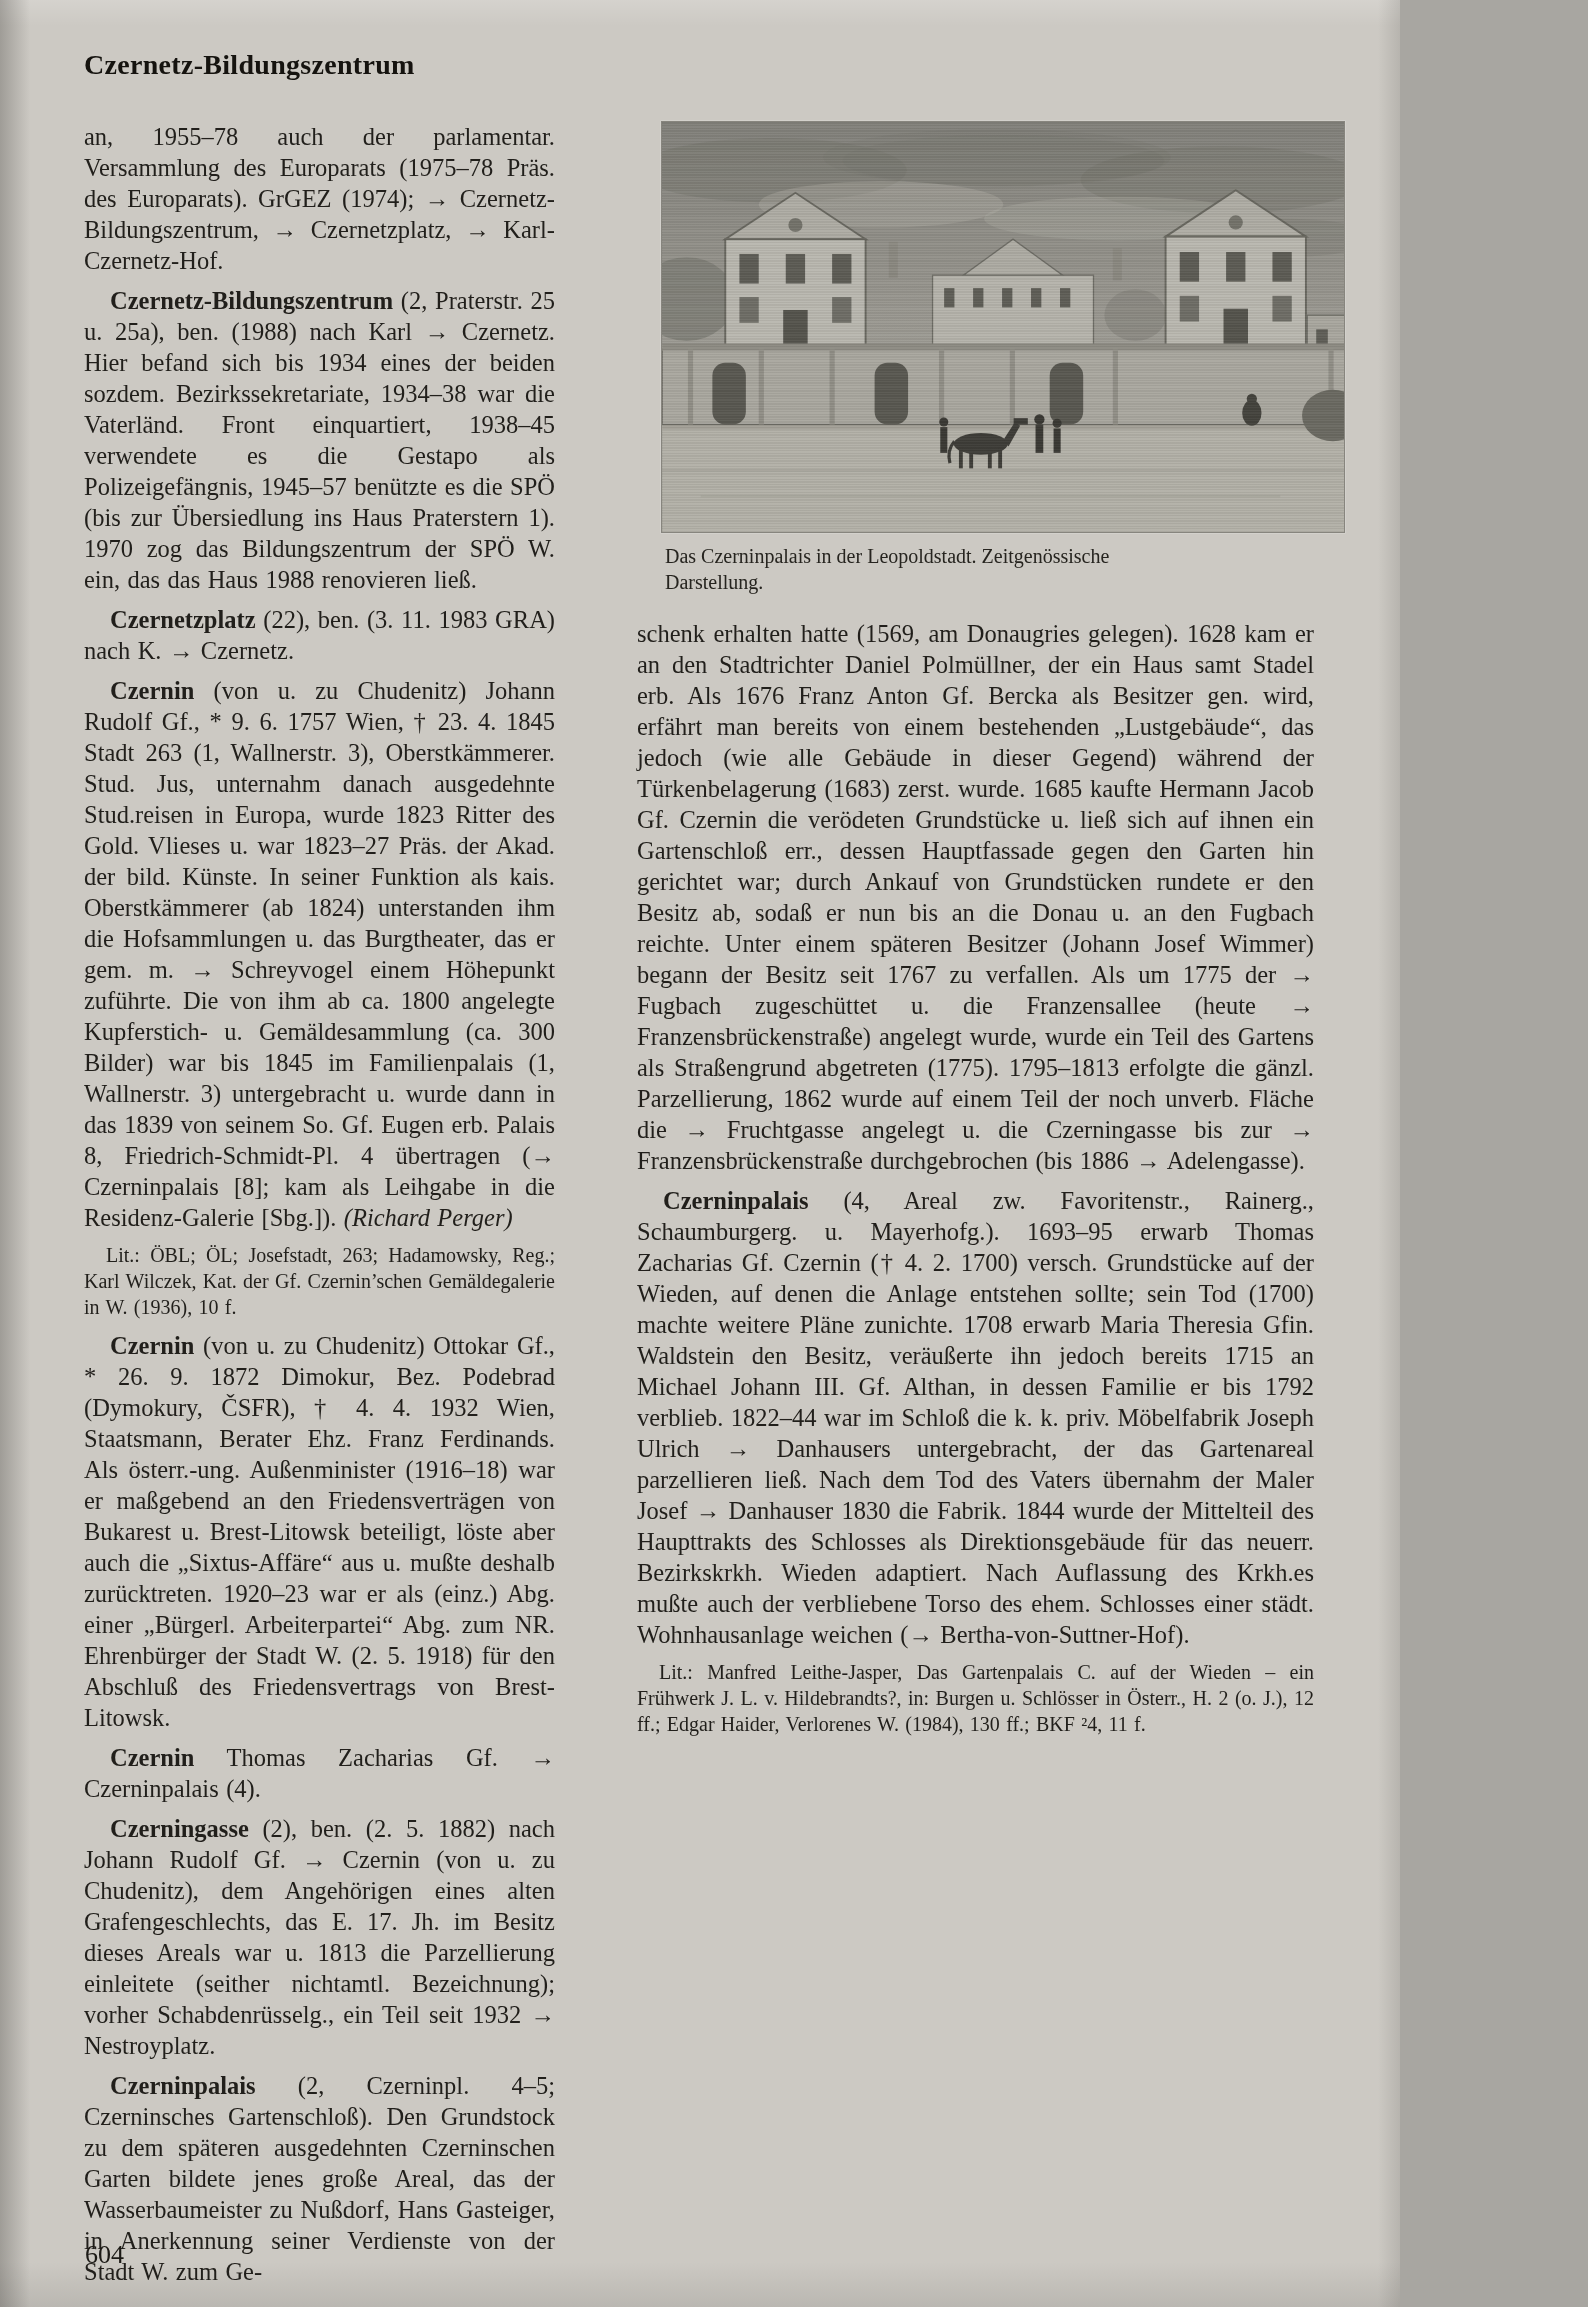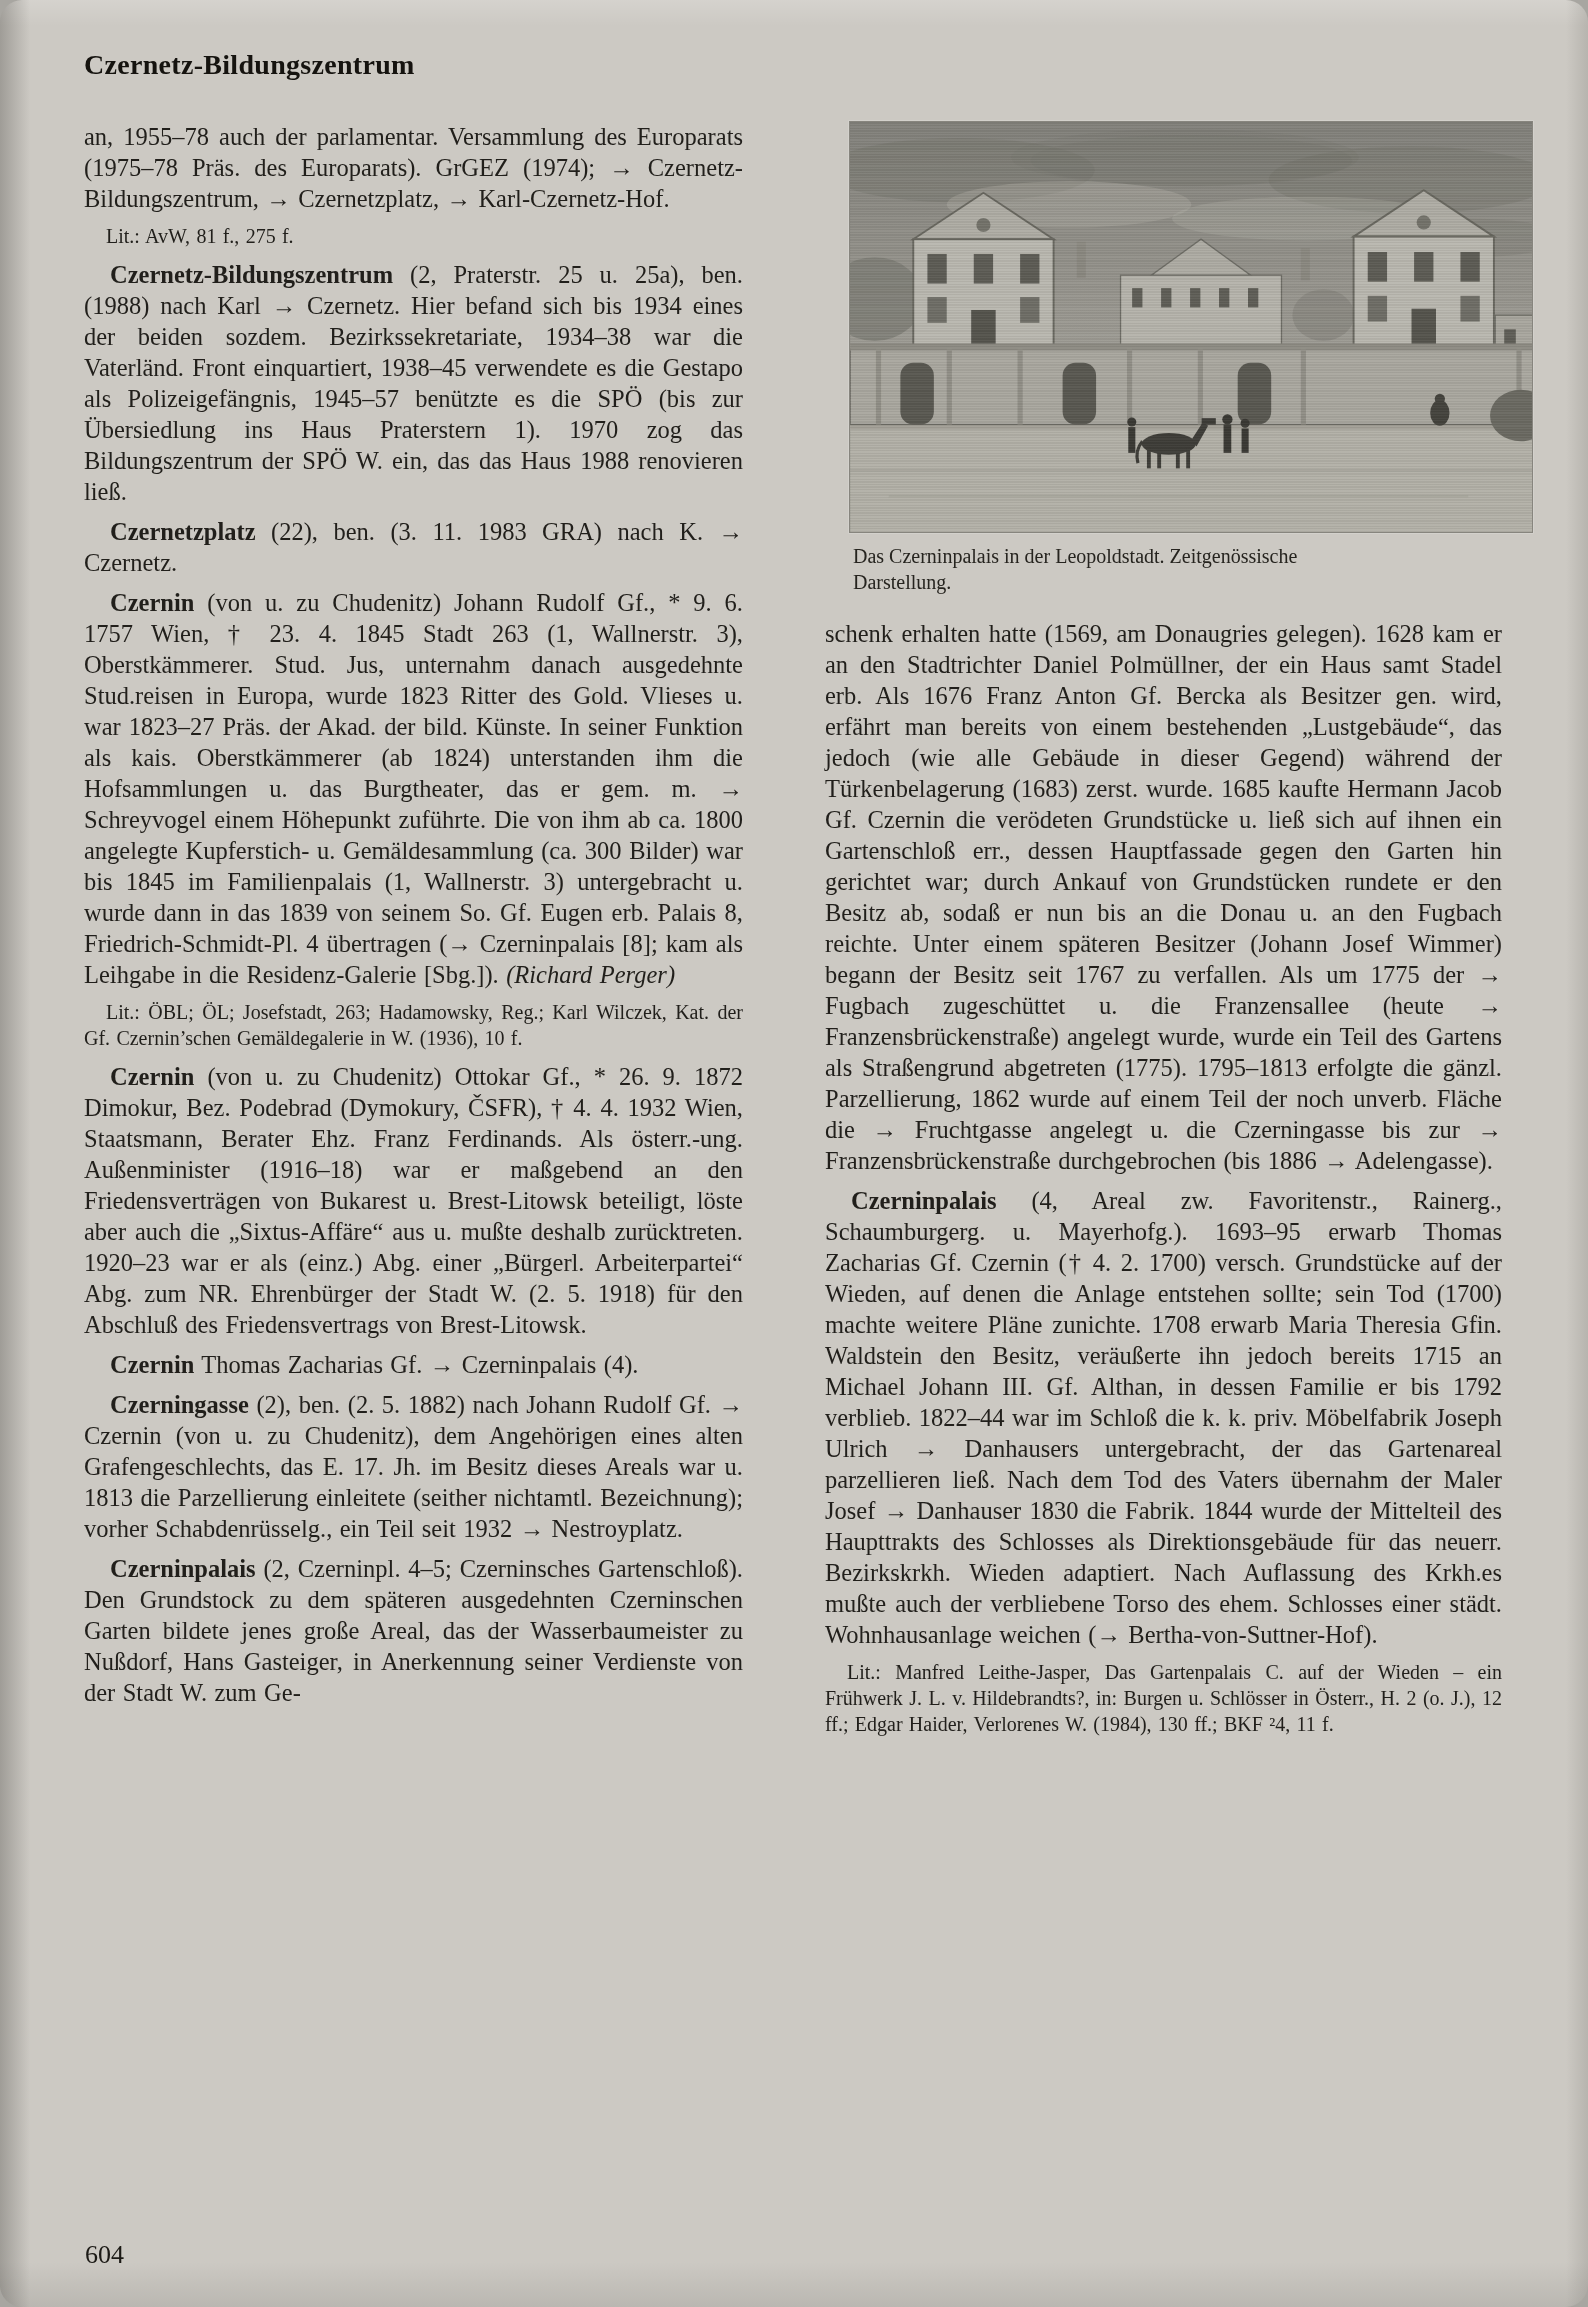--- a/index.html
+++ b/index.html
@@ -4,32 +4,31 @@
 <style>
   * { box-sizing: border-box; }
   html, body { margin: 0; padding: 0; }
   body {
     width: 1588px;
     background: #a8a6a1;
     font-family: "Liberation Serif", "DejaVu Serif", serif;
   }
   .page {
     position: relative;
-    width: 1588px;
+    width: 1400px;
     height: 2307px;
     color: #211f1b;
     background:
       linear-gradient(90deg, rgba(55,53,49,.30) 0px, rgba(55,53,49,0) 30px),
       linear-gradient(270deg, rgba(55,53,49,.14) 0px, rgba(55,53,49,0) 22px),
       linear-gradient(0deg, rgba(55,53,49,.12) 0px, rgba(55,53,49,0) 45px),
       linear-gradient(180deg, rgba(255,255,255,.18) 0px, rgba(255,255,255,0) 26px),
       #ccc9c3;
     padding: 50px 86px 0 84px;
     overflow: hidden;
-    border-radius: 22px;
   }
   h1.running-header {
     font-size: 28px;
     line-height: 1.1;
     margin: 0 0 40px 0;
     font-weight: bold;
     color: #15130f;
     letter-spacing: 0.3px;
   }
   .columns { display: flex; gap: 82px; align-items: flex-start; }
@@ -88,21 +87,20 @@
 
 <div class="page">
 
   <h1 class="running-header">Czernetz-Bildungszentrum</h1>
 
   <div class="columns">
 
     <div class="col">
       <p class="body-text cont">an, 1955–78 auch der parlamentar. Versammlung des Europarats (1975–78 Präs. des Europarats). GrGEZ (1974); → Czernetz-Bildungszentrum, → Czernetzplatz, → Karl-Czernetz-Hof.</p>
 
-      <p class="lit">Lit.: AvW, 81 f., 275 f.</p>
 
       <p class="body-text entry"><b>Czernetz-Bildungszentrum</b><span> (2, Praterstr. 25 u. 25a), ben. (1988) nach Karl → Czernetz. Hier befand sich bis 1934 eines der beiden sozdem. Bezirkssekretariate, 1934–38 war die Vaterländ. Front einquartiert, 1938–45 verwendete es die Gestapo als Polizeigefängnis, 1945–57 benützte es die SPÖ (bis zur Übersiedlung ins Haus Praterstern 1). 1970 zog das Bildungszentrum der SPÖ W. ein, das das Haus 1988 renovieren ließ.</span></p>
 
       <p class="body-text entry"><b>Czernetzplatz</b><span> (22), ben. (3. 11. 1983 GRA) nach K. → Czernetz.</span></p>
 
       <p class="body-text entry"><b>Czernin</b><span> (von u. zu Chudenitz) Johann Rudolf Gf., * 9. 6. 1757 Wien, † 23. 4. 1845 Stadt 263 (1, Wallnerstr. 3), Oberstkämmerer. Stud. Jus, unternahm danach ausgedehnte Stud.reisen in Europa, wurde 1823 Ritter des Gold. Vlieses u. war 1823–27 Präs. der Akad. der bild. Künste. In seiner Funktion als kais. Oberstkämmerer (ab 1824) unterstanden ihm die Hofsammlungen u. das Burgtheater, das er gem. m. → Schreyvogel einem Höhepunkt zuführte. Die von ihm ab ca. 1800 angelegte Kupferstich- u. Gemäldesammlung (ca. 300 Bilder) war bis 1845 im Familienpalais (1, Wallnerstr. 3) untergebracht u. wurde dann in das 1839 von seinem So. Gf. Eugen erb. Palais 8, Friedrich-Schmidt-Pl. 4 übertragen (→ Czerninpalais [8]; kam als Leihgabe in die Residenz-Galerie [Sbg.]).</span><i> (Richard Perger)</i></p>
 
       <p class="lit">Lit.: ÖBL; ÖL; Josefstadt, 263; Hadamowsky, Reg.; Karl Wilczek, Kat. der Gf. Czernin’schen Gemäldegalerie in W. (1936), 10 f.</p>
 
       <p class="body-text entry"><b>Czernin</b><span> (von u. zu Chudenitz) Ottokar Gf., * 26. 9. 1872 Dimokur, Bez. Podebrad (Dymokury, ČSFR), † 4. 4. 1932 Wien, Staatsmann, Berater Ehz. Franz Ferdinands. Als österr.-ung. Außenminister (1916–18) war er maßgebend an den Friedensverträgen von Bukarest u. Brest-Litowsk beteiligt, löste aber auch die „Sixtus-Affäre“ aus u. mußte deshalb zurücktreten. 1920–23 war er als (einz.) Abg. einer „Bürgerl. Arbeiterpartei“ Abg. zum NR. Ehrenbürger der Stadt W. (2. 5. 1918) für den Abschluß des Friedensvertrags von Brest-Litowsk.</span></p>

